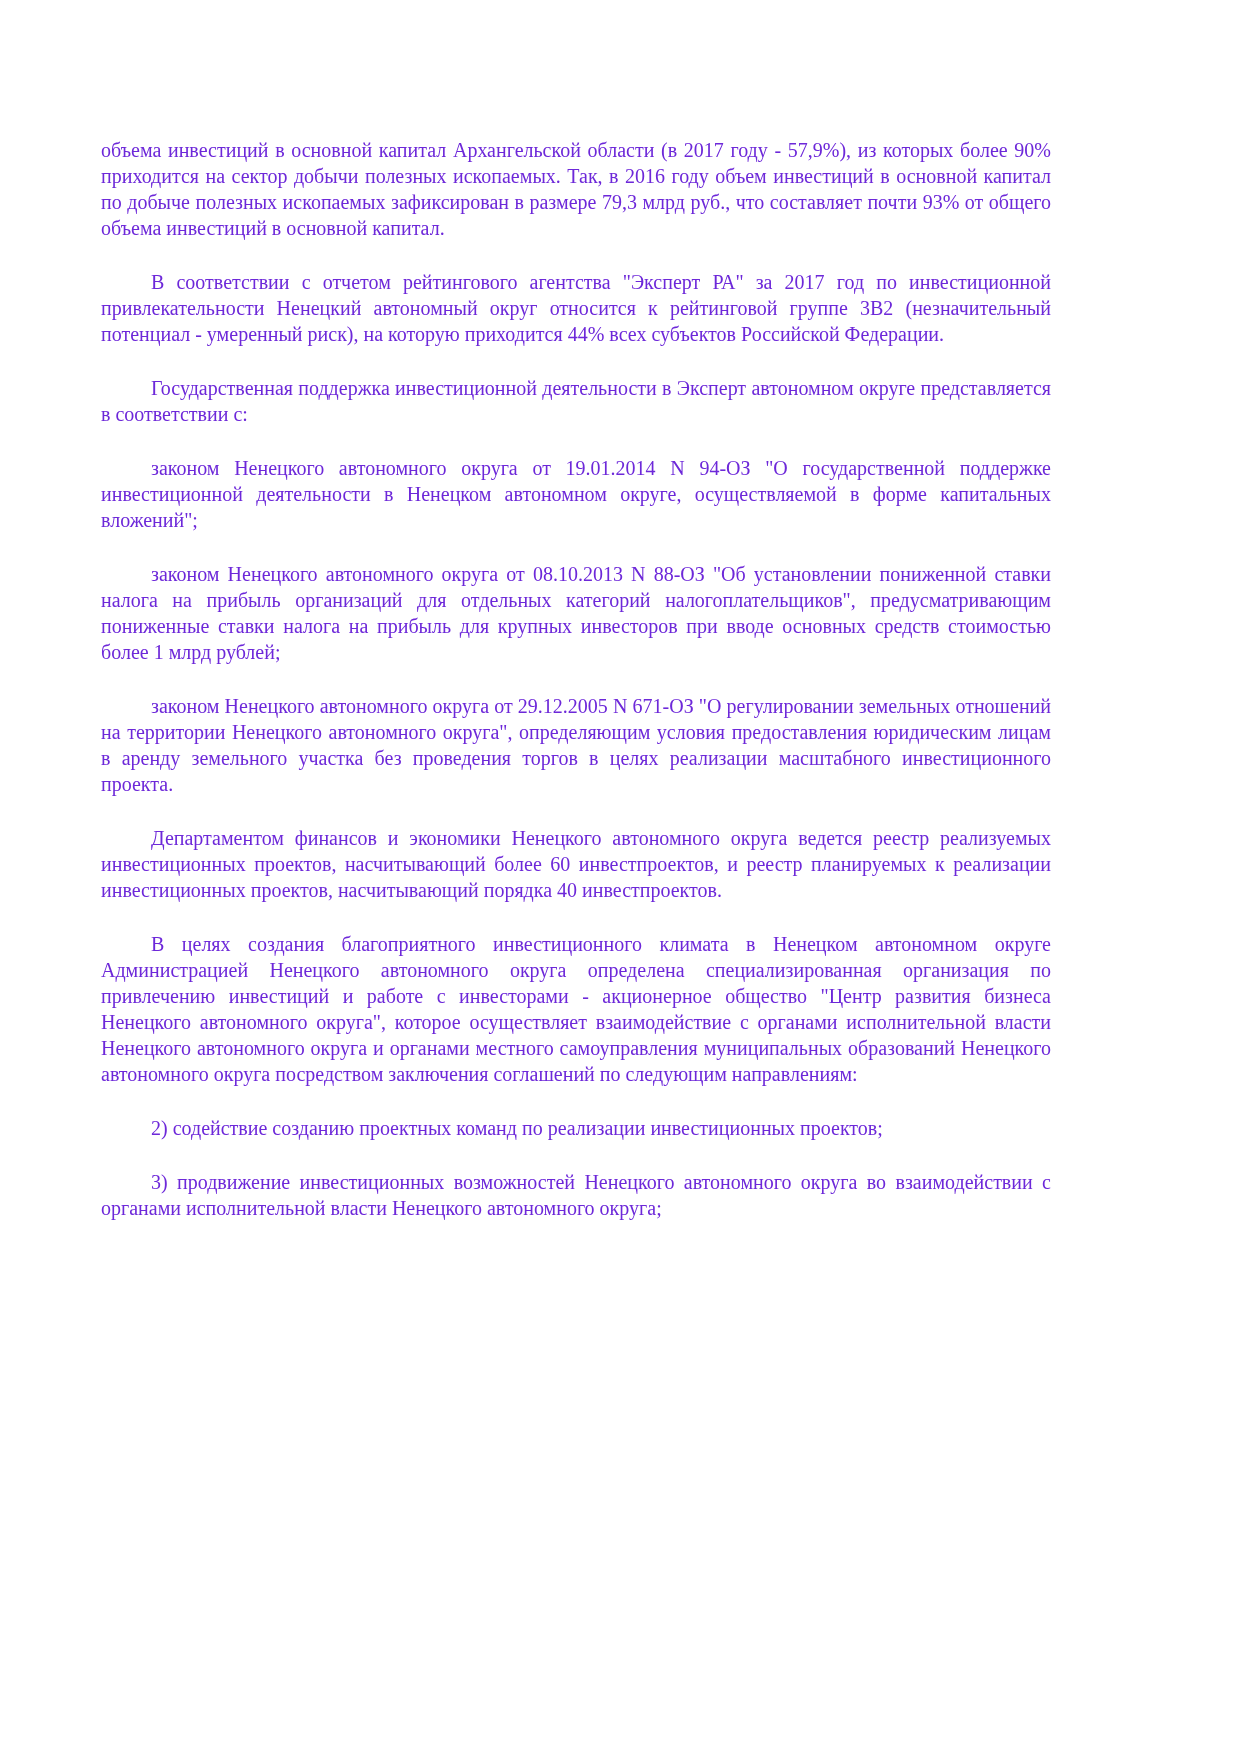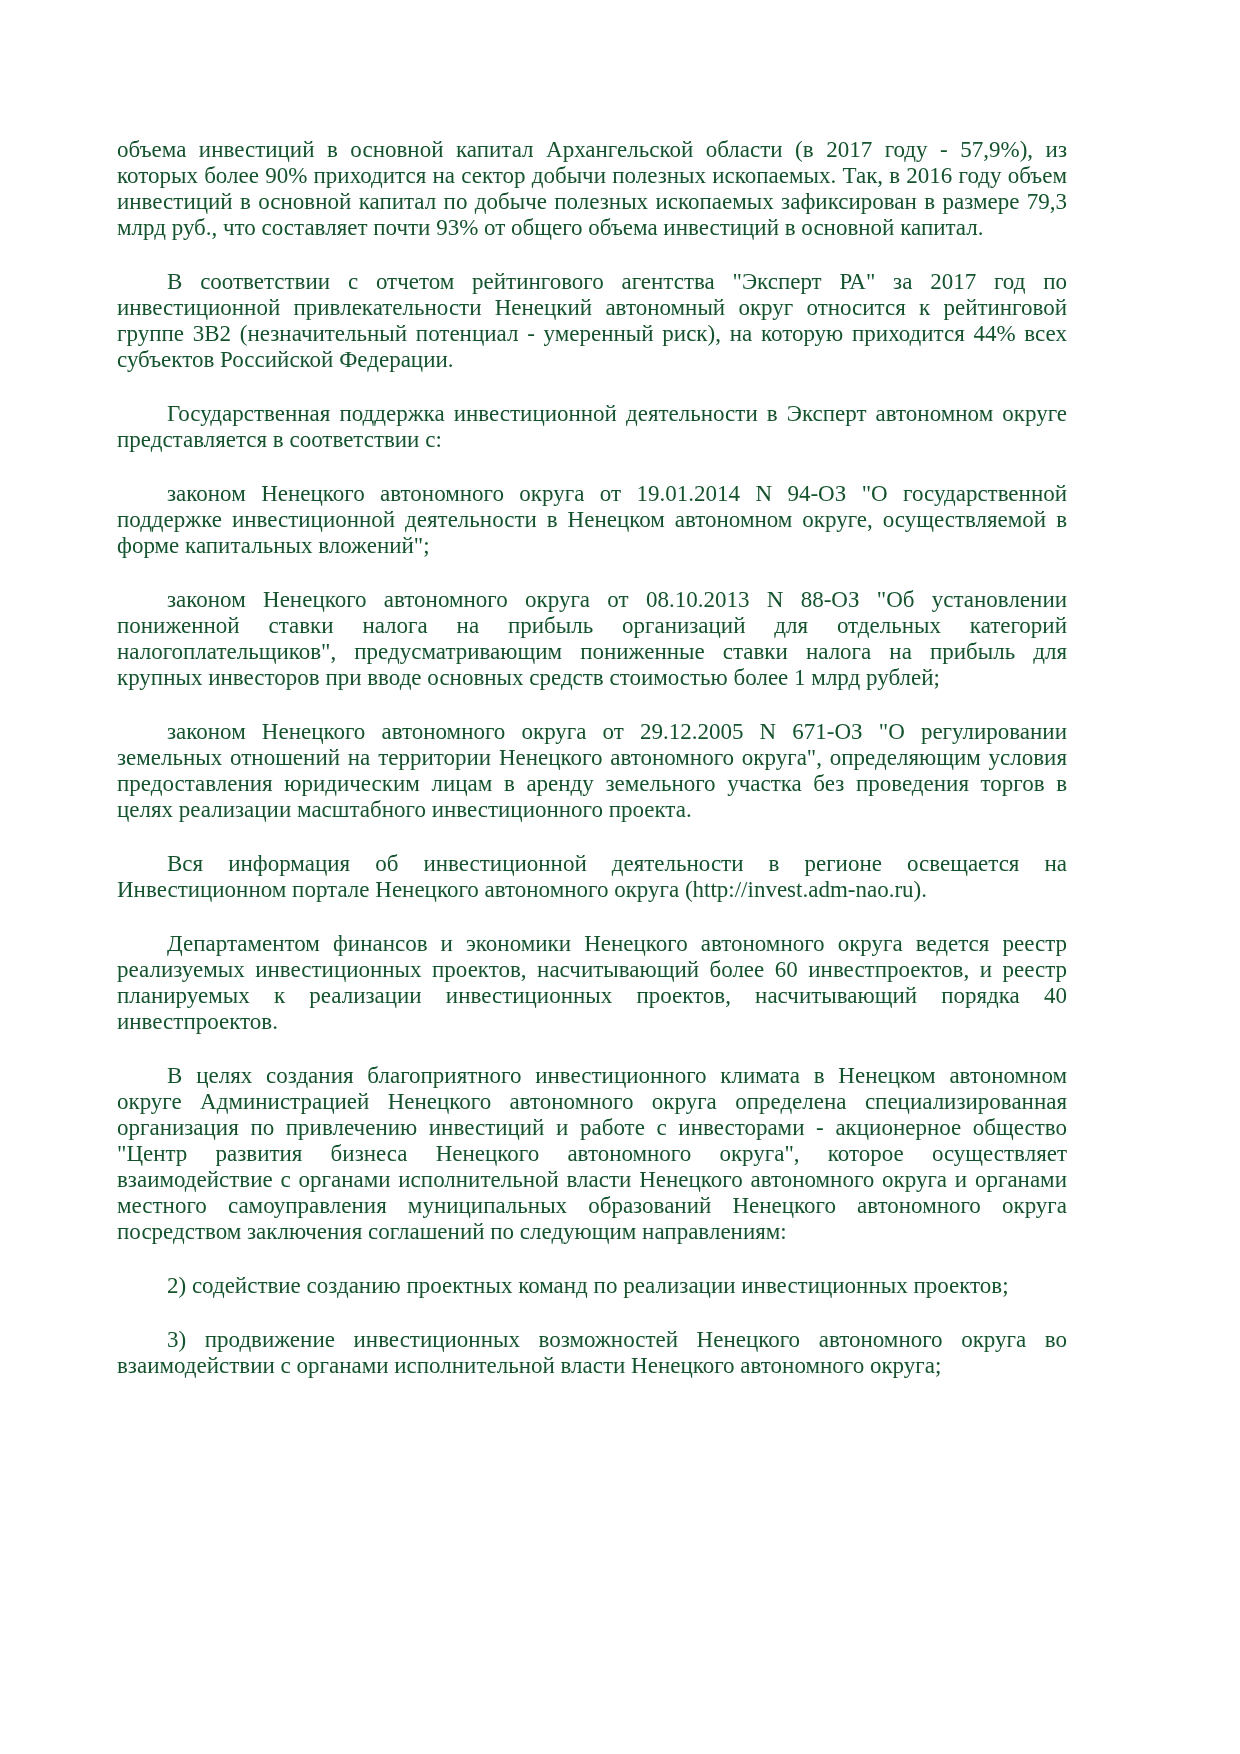--- a/index.html
+++ b/index.html
@@ -8,27 +8,27 @@
       background: #ffffff;
     }
     body {
       width: 1240px;
       height: 1754px;
       position: relative;
       overflow: hidden;
     }
     .page {
       position: absolute;
-      left: 117px;
+      left: 101px;
       top: 137px;
       width: 950px;
       font-family: "Liberation Serif", "DejaVu Serif", serif;
-      font-size: 23px;
+      font-size: 20px;
       line-height: 26px;
-      color: #14532d;
+      color: #6d28d9;
     }
     .para {
       margin: 0 0 28px 0;
       text-align: justify;
       text-indent: 50px;
       hyphens: none;
     }
     .para.no-indent {
       text-indent: 0;
     }
@@ -36,18 +36,17 @@
 </head>
 <body>
 
 <div class="page">
   <p class="para no-indent">объема инвестиций в основной капитал Архангельской области (в 2017 году - 57,9%), из которых более 90% приходится на сектор добычи полезных ископаемых. Так, в 2016 году объем инвестиций в основной капитал по добыче полезных ископаемых зафиксирован в размере 79,3 млрд руб., что составляет почти 93% от общего объема инвестиций в основной капитал.</p>
   <p class="para">В соответствии с отчетом рейтингового агентства "Эксперт РА" за 2017 год по инвестиционной привлекательности Ненецкий автономный округ относится к рейтинговой группе 3В2 (незначительный потенциал - умеренный риск), на которую приходится 44% всех субъектов Российской Федерации.</p>
   <p class="para">Государственная поддержка инвестиционной деятельности в Эксперт автономном округе представляется в соответствии с:</p>
   <p class="para">законом Ненецкого автономного округа от 19.01.2014 N 94-ОЗ "О государственной поддержке инвестиционной деятельности в Ненецком автономном округе, осуществляемой в форме капитальных вложений";</p>
   <p class="para">законом Ненецкого автономного округа от 08.10.2013 N 88-ОЗ "Об установлении пониженной ставки налога на прибыль организаций для отдельных категорий налогоплательщиков", предусматривающим пониженные ставки налога на прибыль для крупных инвесторов при вводе основных средств стоимостью более 1 млрд рублей;</p>
   <p class="para">законом Ненецкого автономного округа от 29.12.2005 N 671-ОЗ "О регулировании земельных отношений на территории Ненецкого автономного округа", определяющим условия предоставления юридическим лицам в аренду земельного участка без проведения торгов в целях реализации масштабного инвестиционного проекта.</p>
-  <p class="para">Вся информация об инвестиционной деятельности в регионе освещается на Инвестиционном портале Ненецкого автономного округа (http://invest.adm-nao.ru).</p>
   <p class="para">Департаментом финансов и экономики Ненецкого автономного округа ведется реестр реализуемых инвестиционных проектов, насчитывающий более 60 инвестпроектов, и реестр планируемых к реализации инвестиционных проектов, насчитывающий порядка 40 инвестпроектов.</p>
   <p class="para">В целях создания благоприятного инвестиционного климата в Ненецком автономном округе Администрацией Ненецкого автономного округа определена специализированная организация по привлечению инвестиций и работе с инвесторами - акционерное общество "Центр развития бизнеса Ненецкого автономного округа", которое осуществляет взаимодействие с органами исполнительной власти Ненецкого автономного округа и органами местного самоуправления муниципальных образований Ненецкого автономного округа посредством заключения соглашений по следующим направлениям:</p>
   <p class="para">2) содействие созданию проектных команд по реализации инвестиционных проектов;</p>
   <p class="para">3) продвижение инвестиционных возможностей Ненецкого автономного округа во взаимодействии с органами исполнительной власти Ненецкого автономного округа;</p>
 </div>
 
 </body></html>

